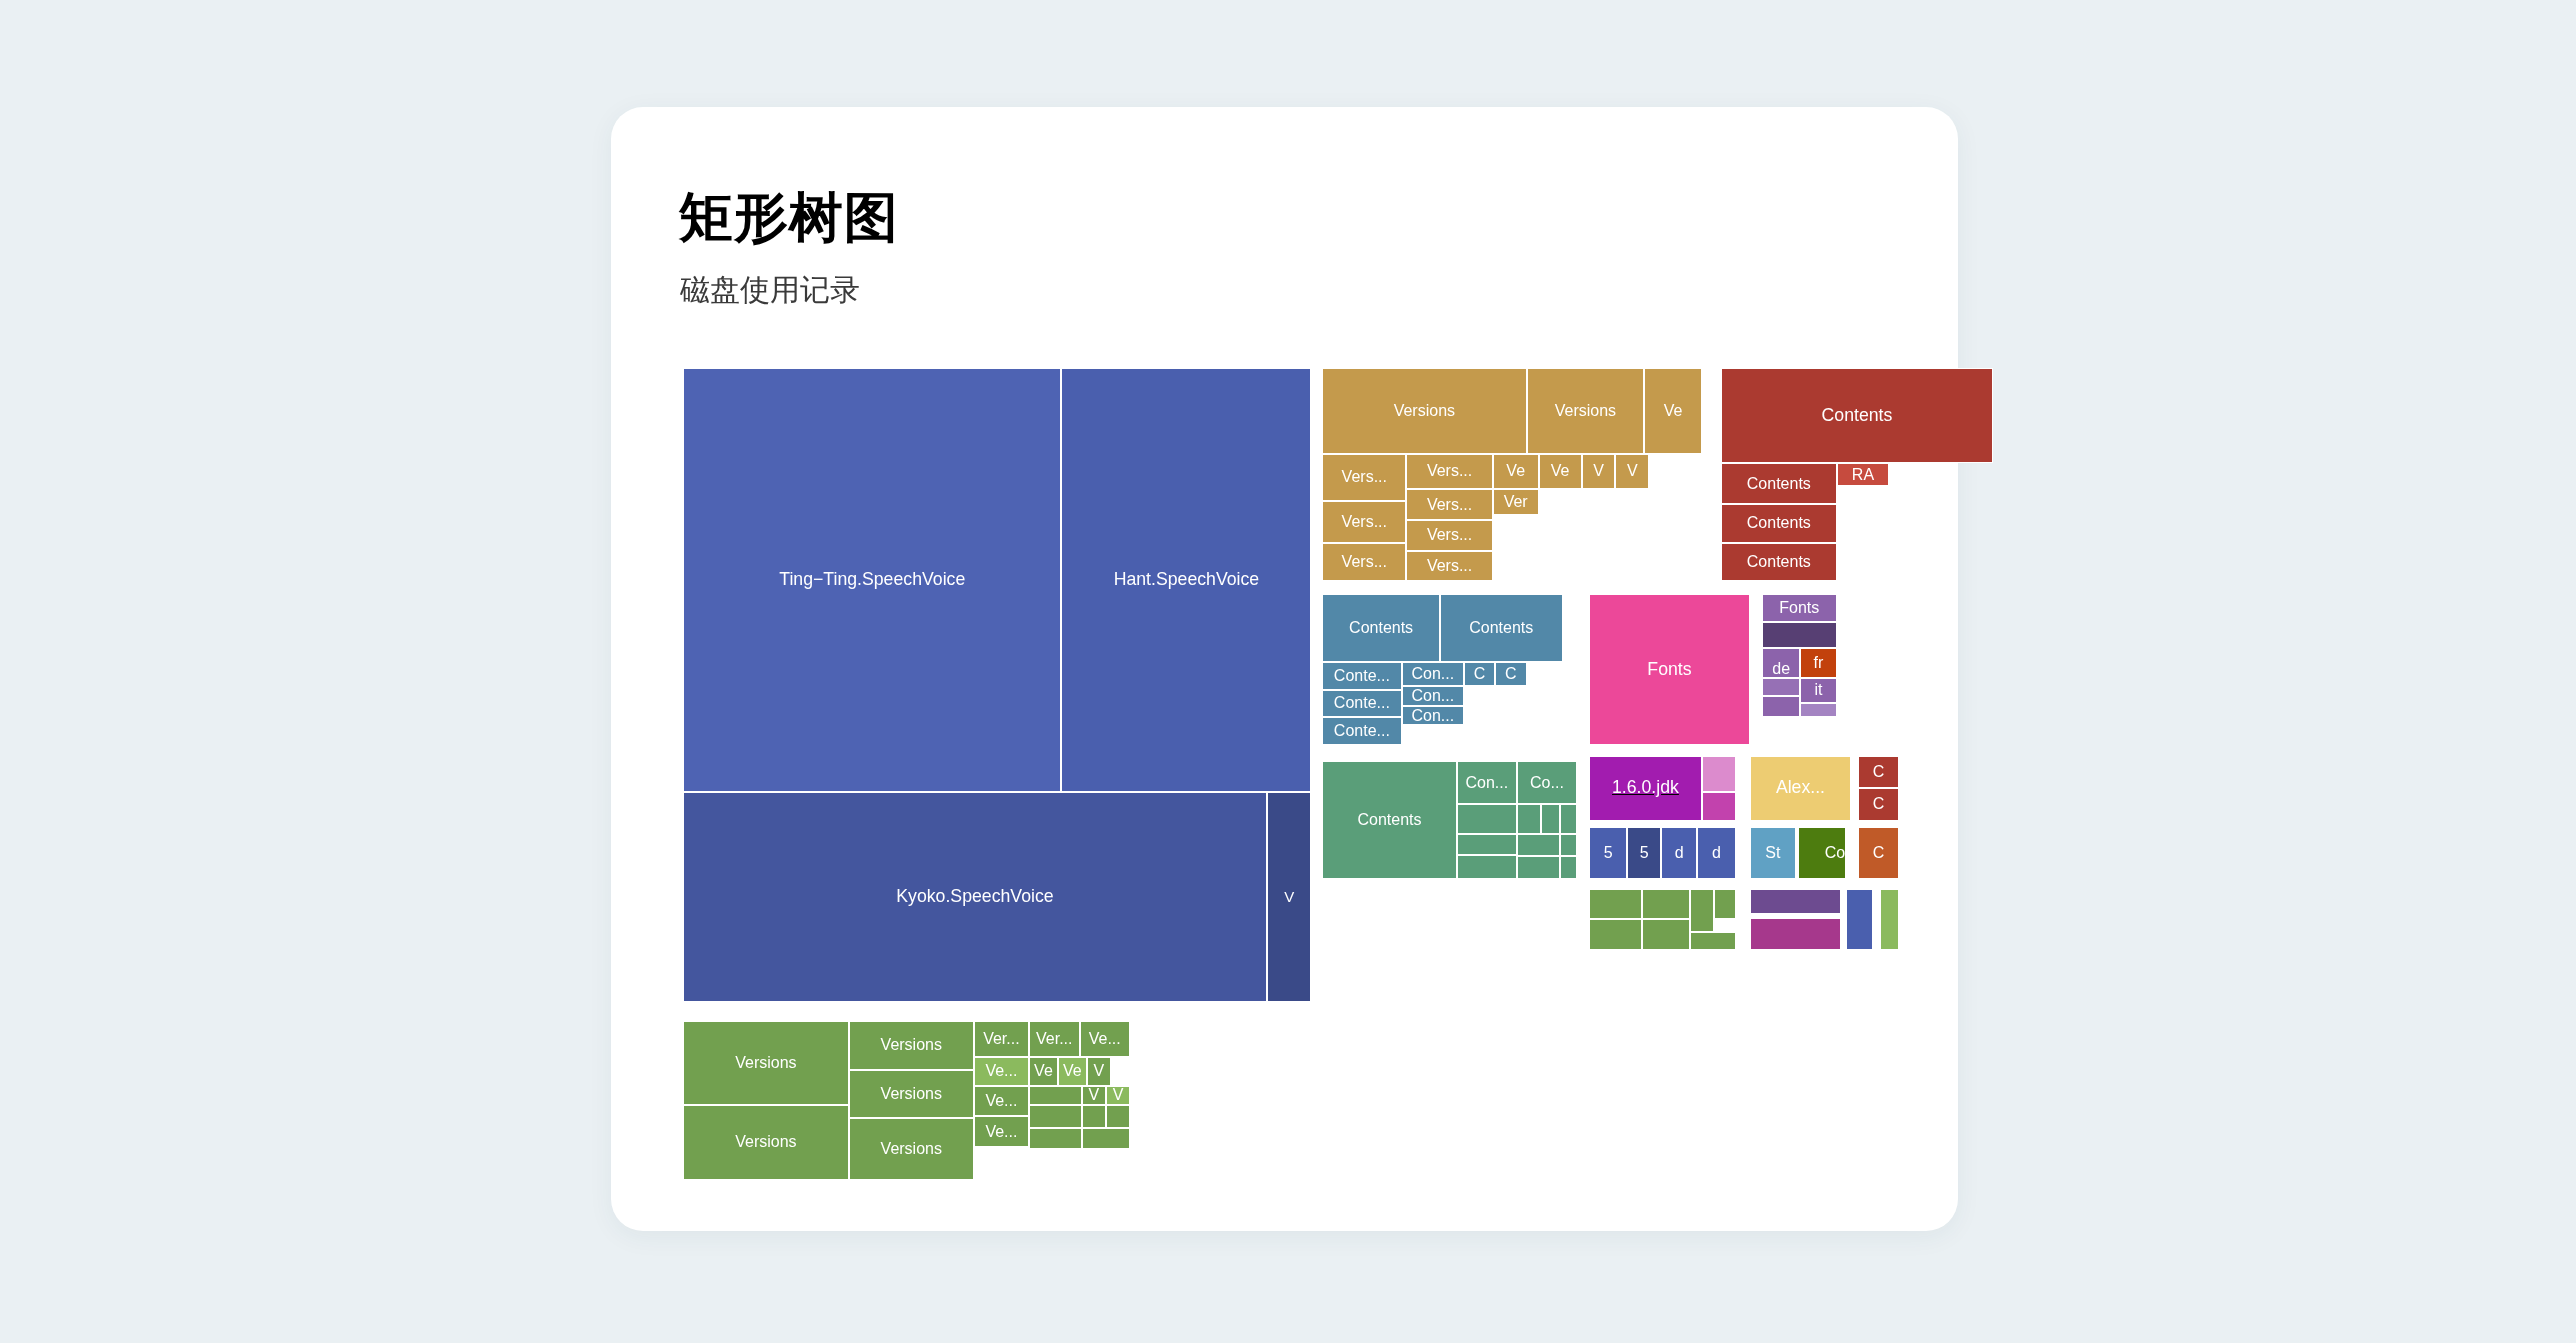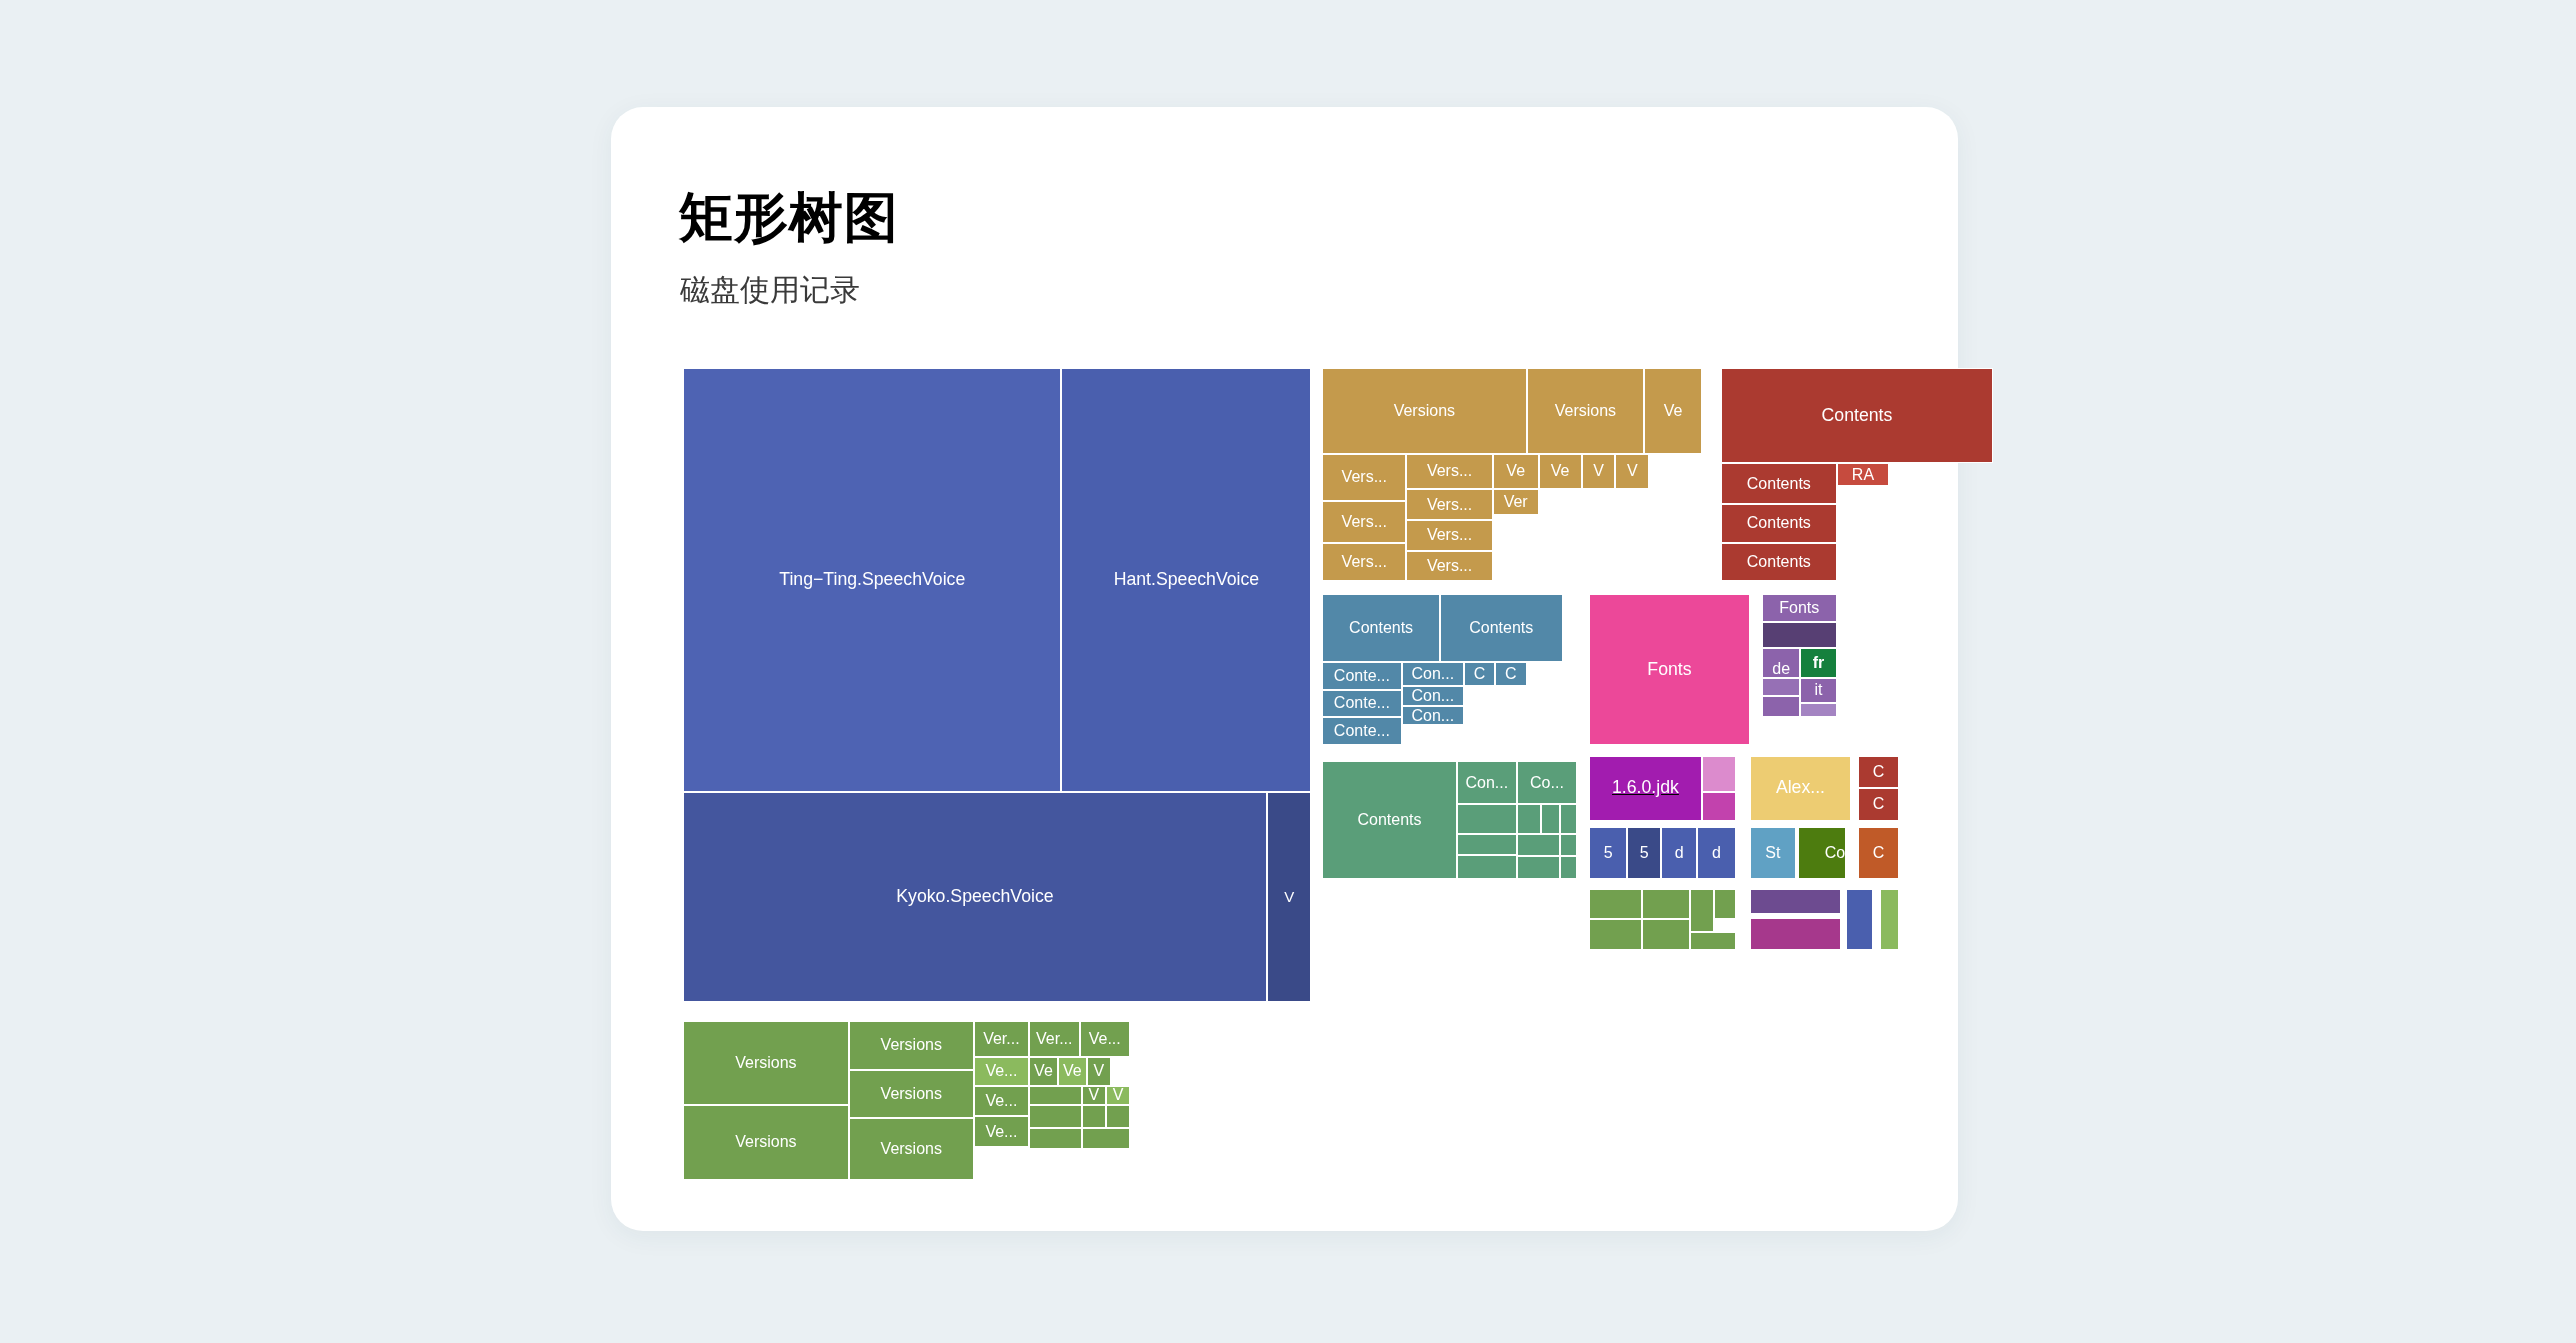--- a/index.html
+++ b/index.html
@@ -193,21 +193,21 @@
         </div>
         <div class="node" style="left: 88.7352%; top: 27.668%; width: 6.12648%; height: 3.35968%; background: rgb(140, 99, 171);">
           <span class="lbl">Fonts</span>
         </div>
         <div class="node" style="left: 88.7352%; top: 31.0277%; width: 6.12648%; height: 3.16206%; background: rgb(87, 63, 115);">
           <span class="lbl"></span>
         </div>
         <div class="node" style="left: 88.7352%; top: 34.1897%; width: 3.16206%; height: 3.75494%; background: rgb(140, 99, 171); align-items: flex-end;">
           <span class="lbl">de</span>
         </div>
-        <div class="node" style="left: 91.8972%; top: 34.1897%; width: 2.96443%; height: 3.75494%; background: #15803d; font-weight: bold;">
+        <div class="node" style="left: 91.8972%; top: 34.1897%; width: 2.96443%; height: 3.75494%; background: #c2410c;">
           <span class="lbl">fr</span>
         </div>
         <div class="node" style="left: 88.7352%; top: 37.9447%; width: 3.16206%; height: 2.17391%; background: rgb(150, 112, 181);">
           <span class="lbl"></span>
         </div>
         <div class="node" style="left: 91.8972%; top: 37.9447%; width: 2.96443%; height: 2.96443%; background: rgb(140, 99, 171); align-items: center;">
           <span class="lbl">it</span>
         </div>
         <div class="node" style="left: 88.7352%; top: 40.1186%; width: 3.16206%; height: 2.56917%; background: rgb(140, 99, 171);">
           <span class="lbl"></span>

